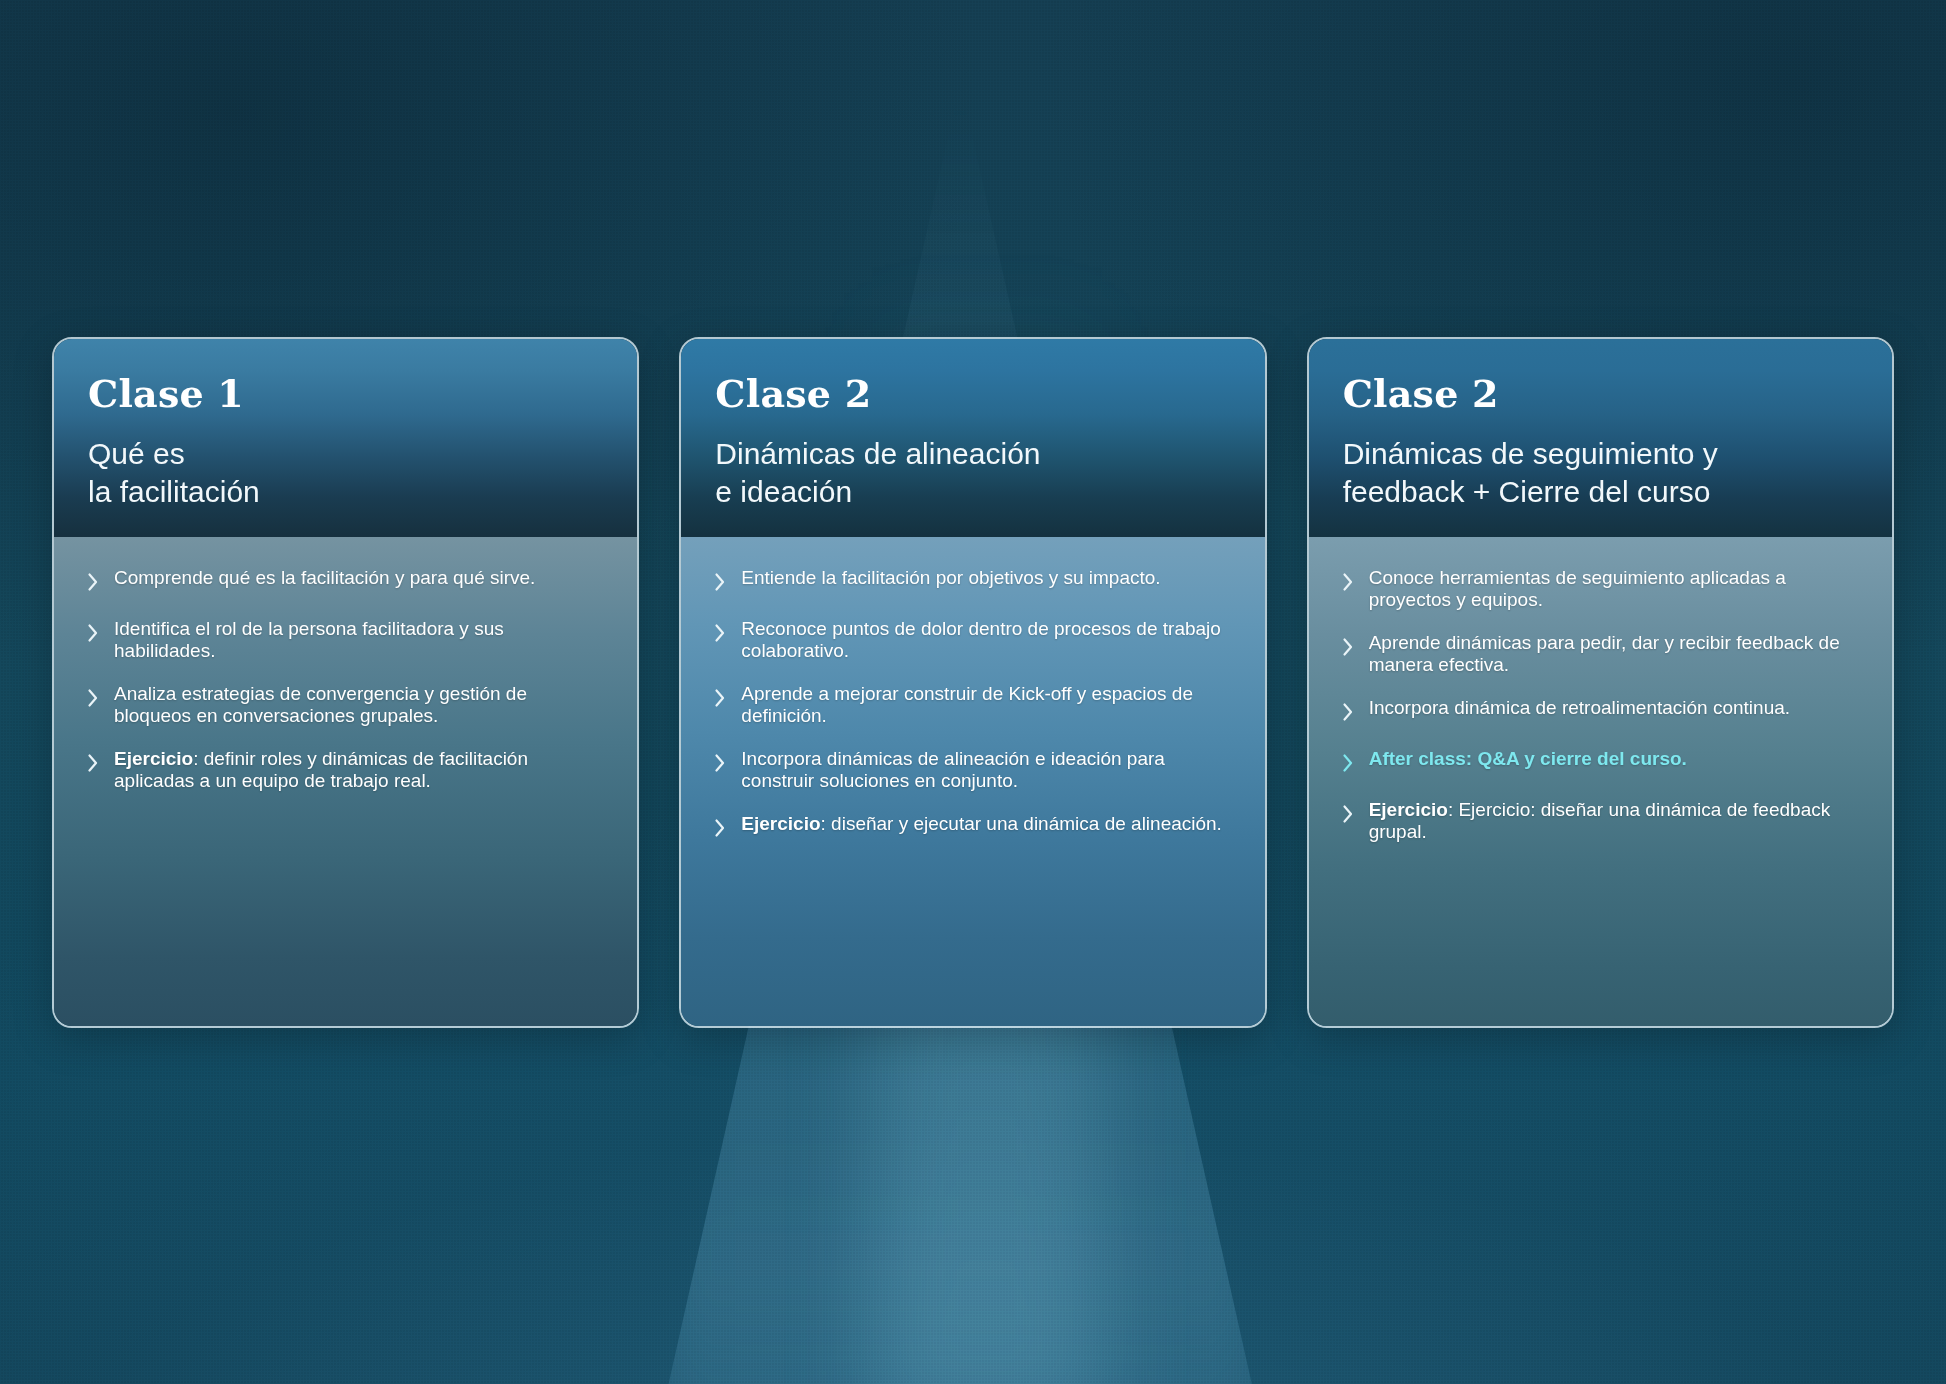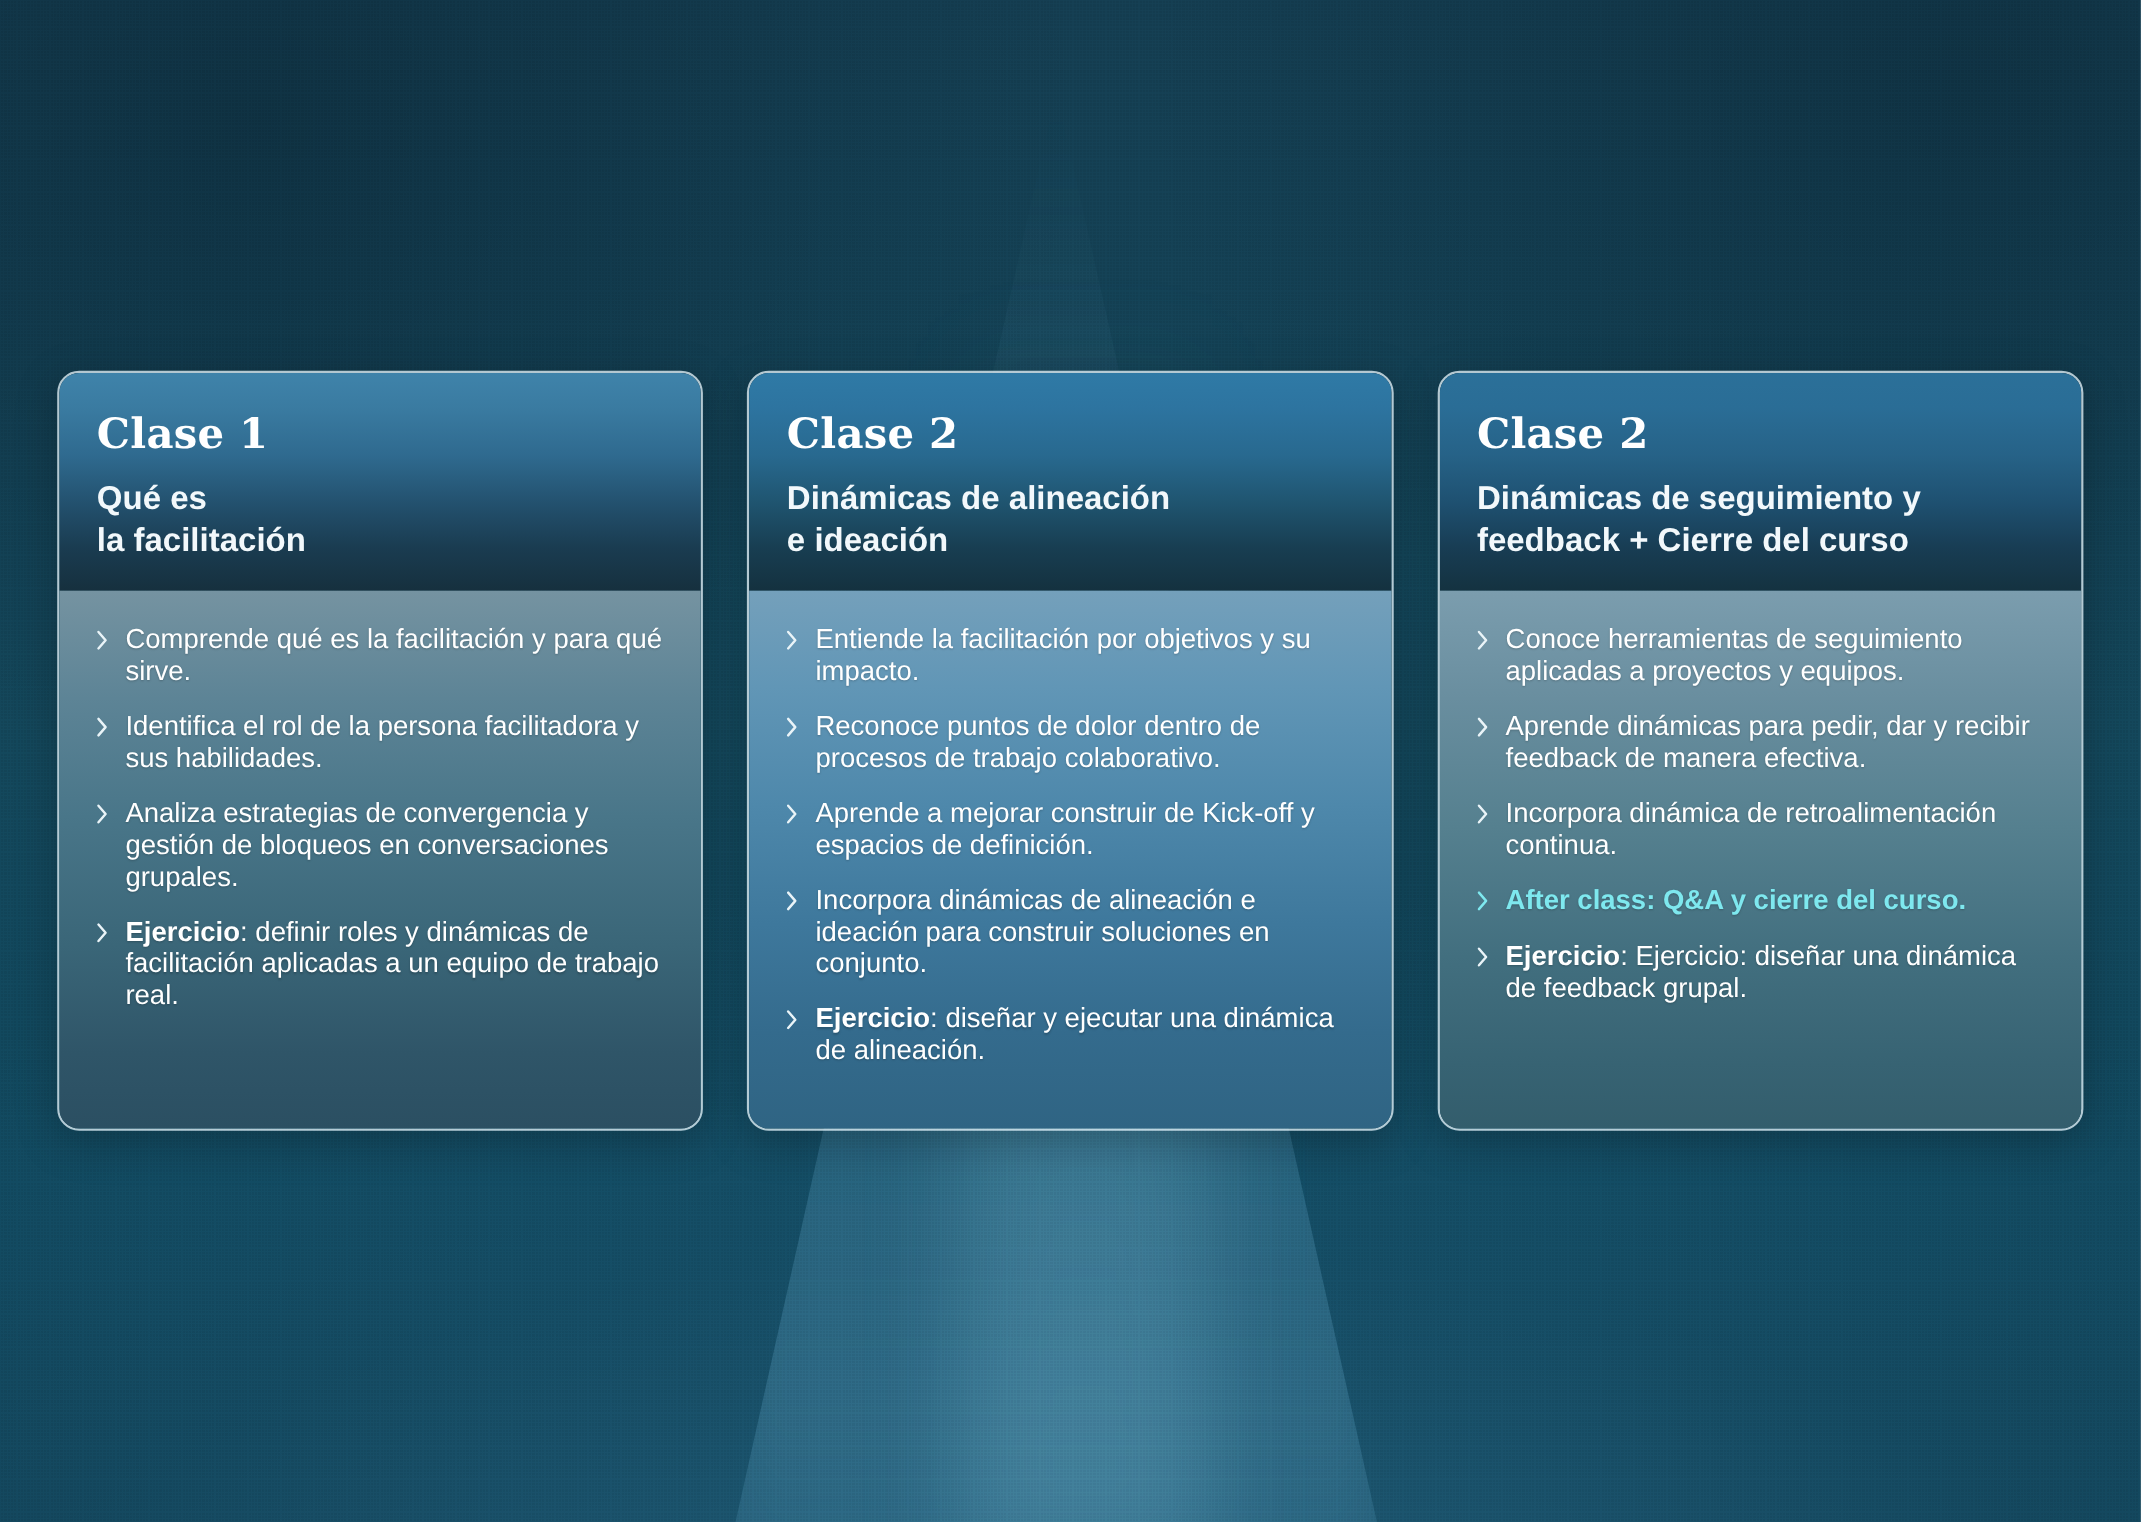--- a/index.html
+++ b/index.html
@@ -112,21 +112,21 @@
     font-weight:700;
     font-size:38px;
     letter-spacing:0.2px;
     color:#ffffff;
     line-height:1.0;
   }
 
   .card-subtitle {
     margin-top:22px;
     font-family:"Liberation Sans", sans-serif;
-    font-weight:700;
+    font-weight:400;
     font-size:30px;
     line-height:1.26;
     color:#f2f8fb;
     white-space:pre-line;
   }
 
   .card-body {
     flex:1 1 auto;
     padding:30px 32px 26px 32px;
     position:relative;
@@ -141,21 +141,21 @@
     background:linear-gradient(180deg, #7b9dae 0%, #698e9f 20%, #55808f 44%, #426f7f 68%, #376373 88%, #335d6c 100%);
   }
 
   ul.bullets { list-style:none; }
 
   li.bullet {
     display:flex;
     align-items:flex-start;
     gap:14px;
     margin-bottom:21px;
-    font-size:25px;
+    font-size:19px;
     line-height:1.16;
     color:#ffffff;
     text-shadow:0 1px 2px rgba(0,0,0,0.22);
   }
   li.bullet:last-child { margin-bottom:0; }
 
   .chev {
     flex:0 0 auto;
     width:14px; height:26px;
     margin-top:4px;

